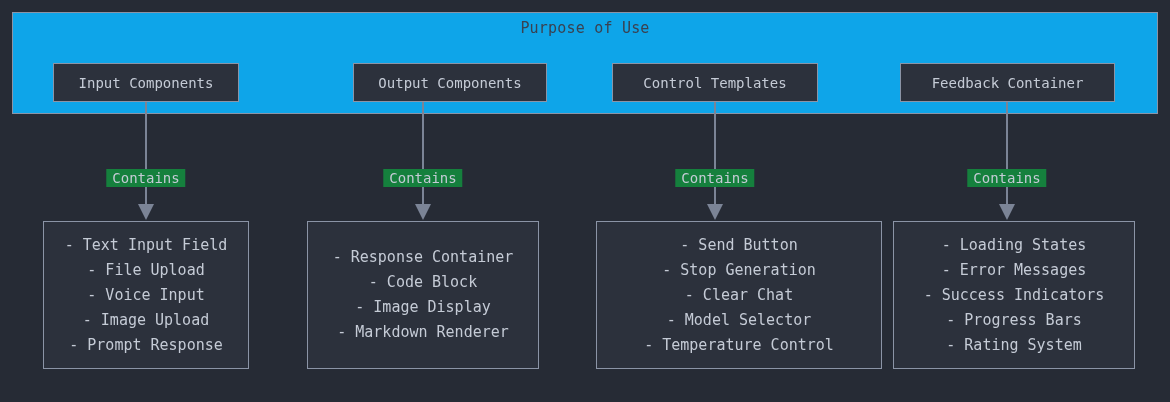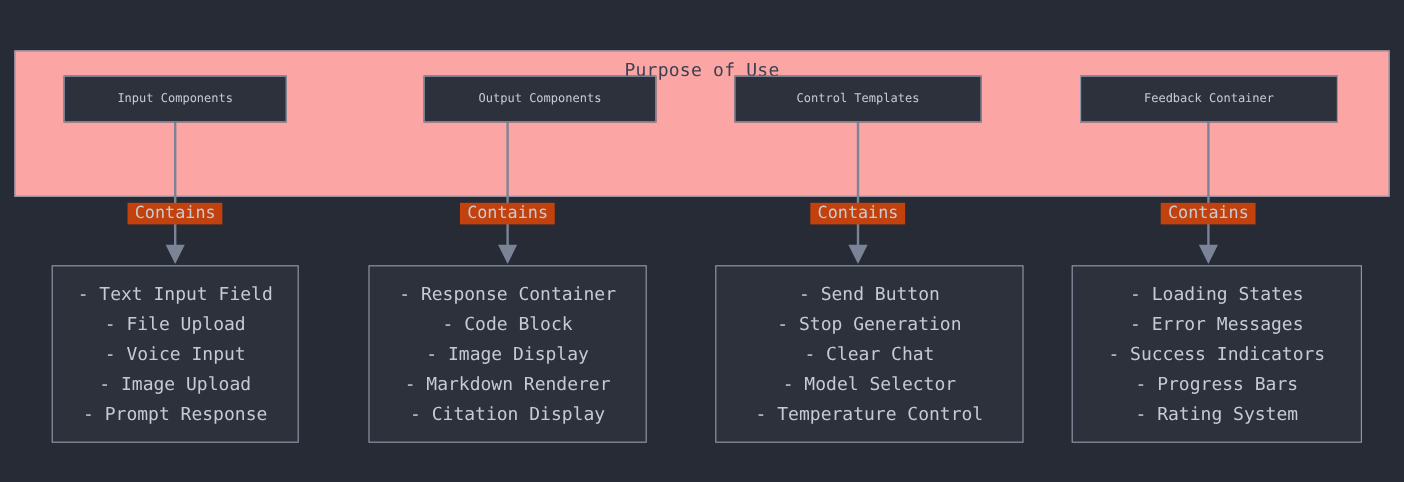--- a/index.html
+++ b/index.html
@@ -19,24 +19,24 @@
     position: relative;
     width: 1170px;
     height: 402px;
     background: #262b35;
   }
 
   
   .subgraph {
     position: absolute;
     left: 12px;
-    top: 42px;
+    top: 12px;
     width: 1146px;
-    height: 122px;
-    background: #fca5a5;
+    height: 102px;
+    background: #0ea5e9;
     border: 1px solid #8b94a6;
     box-sizing: border-box;
   }
   .subgraph-title {
     position: absolute;
     top: 6px;
     left: 0;
     width: 100%;
     text-align: center;
     font-size: 15px;
@@ -51,21 +51,21 @@
     background: #2c313c;
     border: 1px solid #8b94a6;
     box-sizing: border-box;
     display: flex;
     align-items: center;
     justify-content: center;
     color: #c5cbd6;
   }
   .top-node {
     height: 39px;
-    font-size: 10px;
+    font-size: 14px;
     white-space: nowrap;
   }
   .leaf-node {
     flex-direction: column;
     justify-content: center;
     align-items: center;
     padding: 8px 10px;
     height: 148px;
   }
   .leaf-line {
@@ -92,21 +92,21 @@
     fill: none;
   }
   .edge-head {
     fill: #7b8496;
   }
 
   .edge-label {
     position: absolute;
     font-size: 14px;
     color: #c5cbd6;
-    background: #c2410c;
+    background: #15803d;
     padding: 1px 6px;
     white-space: nowrap;
     transform: translateX(-50%);
   }
 </style>
 </head>
 <body>
 
 <div id="diagram-root">
 
@@ -161,24 +161,23 @@
     <div class="leaf-line">- Voice Input</div>
     <div class="leaf-line">- Image Upload</div>
     <div class="leaf-line">- Prompt Response</div>
   </div>
 
   <div class="node leaf-node" style="left:307px; top:221px; width:232px;">
     <div class="leaf-line">- Response Container</div>
     <div class="leaf-line">- Code Block</div>
     <div class="leaf-line">- Image Display</div>
     <div class="leaf-line">- Markdown Renderer</div>
-    <div class="leaf-line">- Citation Display</div>
   </div>
 
-  <div class="node leaf-node" style="left:596px; top:221px; width:257px;">
+  <div class="node leaf-node" style="left:596px; top:221px; width:286px;">
     <div class="leaf-line">- Send Button</div>
     <div class="leaf-line">- Stop Generation</div>
     <div class="leaf-line">- Clear Chat</div>
     <div class="leaf-line">- Model Selector</div>
     <div class="leaf-line">- Temperature Control</div>
   </div>
 
   <div class="node leaf-node" style="left:893px; top:221px; width:242px;">
     <div class="leaf-line">- Loading States</div>
     <div class="leaf-line">- Error Messages</div>

